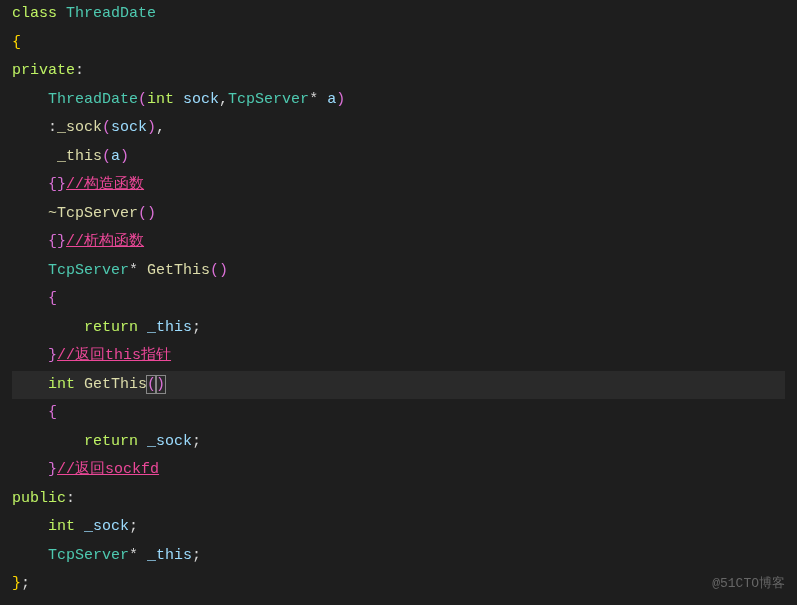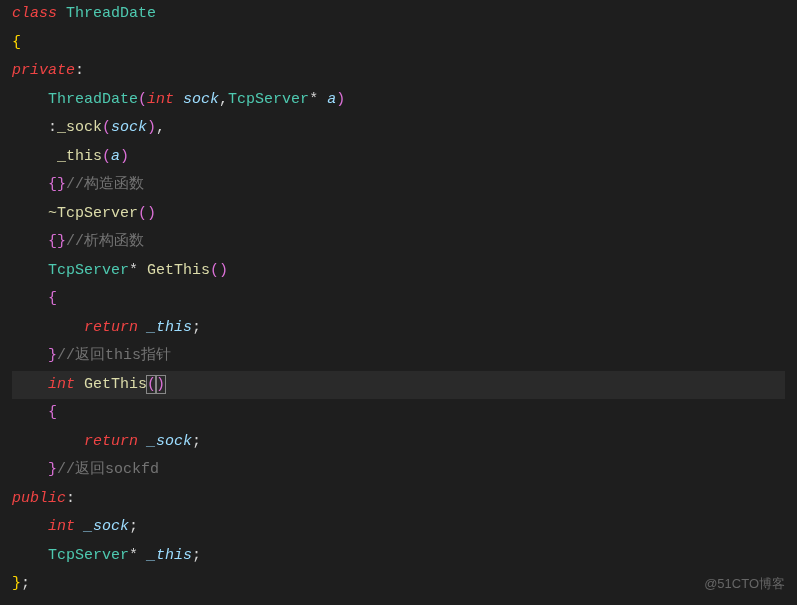--- a/index.html
+++ b/index.html
@@ -16,43 +16,43 @@
       width: 797px;
       height: 605px;
       overflow: hidden;
       padding: 0 12px;
       position: relative;
     }
     .line {
       white-space: pre;
       height: 28.5px;
     }
-    .keyword { color: #ef4444; font-style: italic; }
+    .keyword { color: #bef264; }
     .type { color: #4ec9b0; font-family: Liberation Mono, monospace; }
     .function { color: #dcdcaa; }
-    .param { color: #9cdcfe; font-style: italic; }
+    .param { color: #9cdcfe; }
     .punct { color: #d4d4d4; }
     .brace-yellow { color: #ffd700; }
     .brace-pink { color: #da70d6; }
-    .comment { color: #737373; }
+    .comment { color: #ec4899; text-decoration: underline; }
     .operator { color: #d4d4d4; }
     .highlight-line {
       background: #2a2a2a;
     }
     .cursor-box {
       border: 1px solid #888;
       margin: -1px;
     }
     .watermark {
       position: absolute;
       bottom: 8px;
       right: 12px;
       color: #666;
       font-size: 13px;
-      font-family: Liberation Sans, sans-serif;
+      font-family: Liberation Mono, monospace;
     }
   </style>
 </head>
 <body>
 
 <div class="line"><span class="keyword">class</span> <span class="type">ThreadDate</span></div>
 
 <div class="line"><span class="brace-yellow">{</span></div>
 
 <div class="line"><span class="keyword">private</span><span class="punct">:</span></div>

